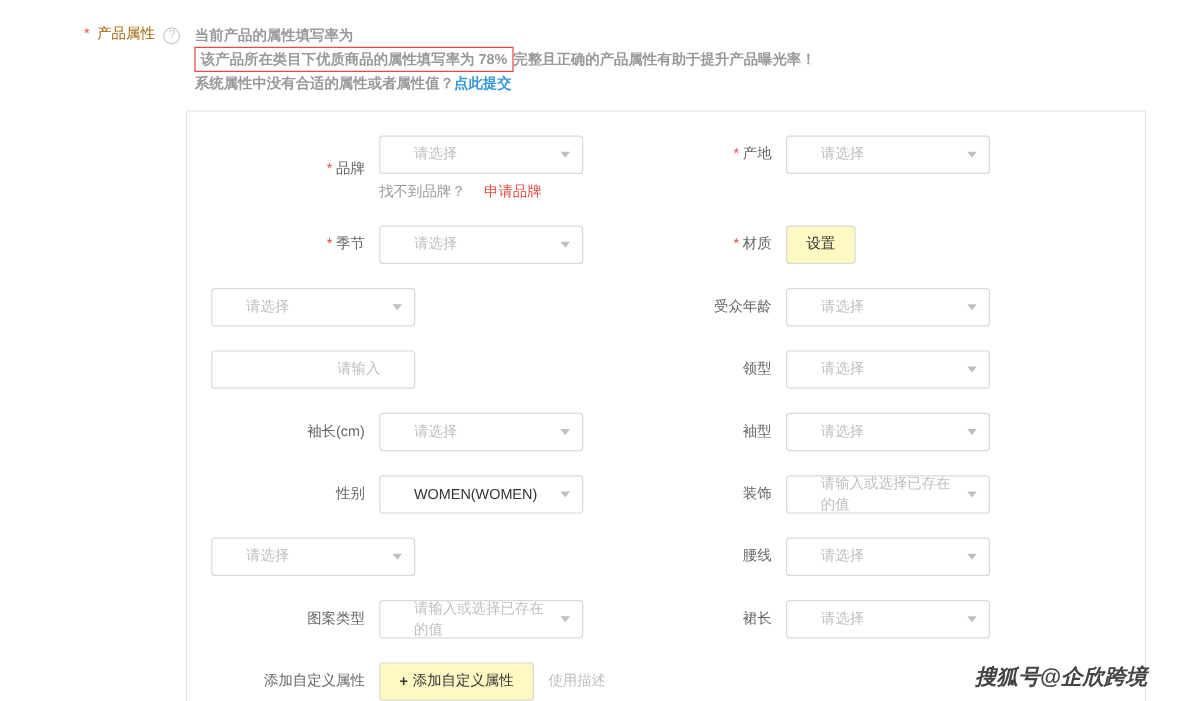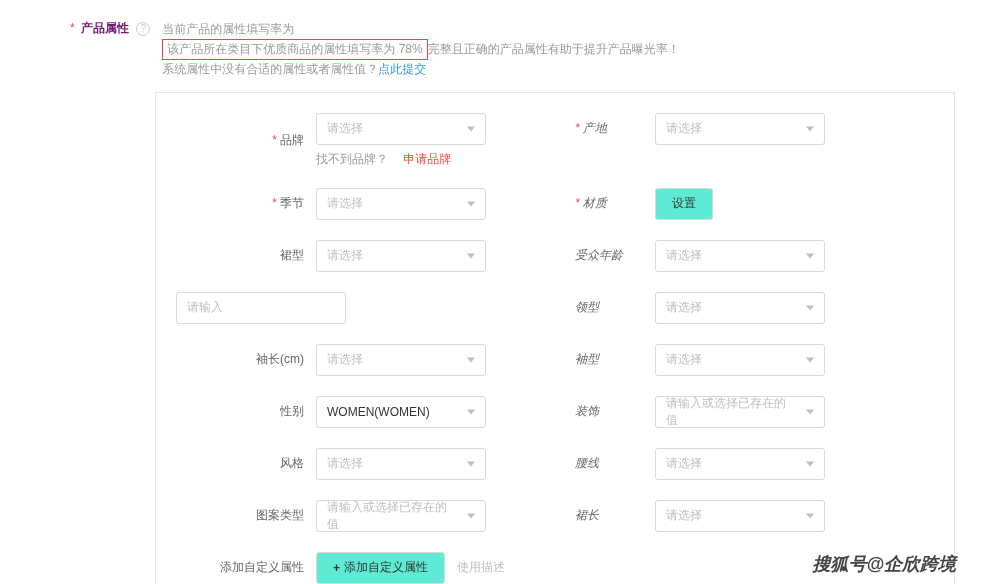--- a/index.html
+++ b/index.html
@@ -1,38 +1,38 @@
 <!DOCTYPE html>
 <html><head>
   <meta charset="utf-8">
   <style>
     * { margin: 0; padding: 0; box-sizing: border-box; }
     body { font-family: "Microsoft YaHei", Arial, sans-serif; font-size: 12px; color: #666; background: #fff; }
     .container { width: 988px; padding: 20px 0 0 0; }
     .section-header { display: flex; align-items: flex-start; padding-left: 70px; }
-    .section-label { font-weight: bold; color: #701a75; white-space: nowrap; }
+    .section-label { font-weight: normal; color: #a16207; white-space: nowrap; }
     .required-star { color: #e84c3d; margin-right: 3px; }
     .help-icon { display: inline-block; width: 14px; height: 14px; border: 1px solid #ccc; border-radius: 50%; color: #ccc; text-align: center; line-height: 12px; font-size: 10px; margin-left: 4px; cursor: help; }
     .hints { margin-left: 12px; }
-    .hint-line { color: #999; line-height: 1.6; }
+    .hint-line { color: #999; line-height: 1.6; font-weight: bold; }
     .hint-box { border: 1px solid #ef4444; padding: 0 4px; display: inline-block; color: #999; }
     .hint-link { color: #3597db; cursor: pointer; }
     .apply-link { color: #e84c3d; cursor: pointer; margin-left: 12px; }
     .form-panel { margin: 12px 0 0 155px; border: 1px solid #e6e6e6; padding: 20px 20px 10px 20px; width: 800px; }
     .form-row { display: flex; margin-bottom: 20px; align-items: flex-start; }
     .form-cell { display: flex; align-items: center; flex: 1; }
     .form-cell-left { margin-right: 40px; }
     .label { width: 140px; text-align: right; padding-right: 12px; color: #666; }
-    .label-right { width: 80px; padding-right: 12px; color: #666; font-style: italic; }
+    .label-right { width: 80px; text-align: right; padding-right: 12px; color: #666; }
     .control-wrap { position: relative; }
-    .select, .input { width: 170px; height: 32px; border: 1px solid #d9d9d9; border-radius: 3px; padding: 0 28px 0 10px; font-size: 12px; color: #333; background: #fff; cursor: pointer; display: flex; align-items: center; position: relative; }
-    .input { cursor: text; }
+    .select, .input { width: 170px; height: 32px; border: 1px solid #d9d9d9; border-radius: 3px; padding: 0 28px 0 28px; font-size: 12px; color: #333; background: #fff; cursor: pointer; display: flex; align-items: center; position: relative; }
+    .input { cursor: text; justify-content: flex-end; }
     .placeholder { color: #bfbfbf; }
     .caret { position: absolute; right: 10px; top: 50%; transform: translateY(-50%); width: 0; height: 0; border-left: 4px solid transparent; border-right: 4px solid transparent; border-top: 5px solid #bfbfbf; }
-    .btn { height: 32px; padding: 0 16px; border: 1px solid #d9d9d9; border-radius: 3px; background: #5eead4; color: #333; font-size: 12px; cursor: pointer; display: inline-flex; align-items: center; }
+    .btn { height: 32px; padding: 0 16px; border: 1px solid #d9d9d9; border-radius: 3px; background: #fef9c3; color: #333; font-size: 12px; cursor: pointer; display: inline-flex; align-items: center; }
     .sub-hint { font-size: 12px; color: #999; margin-top: 6px; }
     .use-desc { color: #bfbfbf; margin-left: 12px; }
     .plus { margin-right: 4px; font-weight: bold; }
     .watermark { position: fixed; bottom: 8px; right: 32px; font-size: 18px; font-weight: bold; color: #444; font-style: italic; }
   </style>
 </head>
 <body>
 
 <div class="container">
   <div class="section-header">
@@ -86,21 +86,20 @@
         </div>
       </div>
       <div class="form-cell">
         <div class="label-right"><span class="required-star">*</span><span>材质</span></div>
         <button class="btn">设置</button>
       </div>
     </div>
 
     <div class="form-row">
       <div class="form-cell form-cell-left">
-        <div class="label"><span>裙型</span></div>
         <div class="select">
           <span class="placeholder">请选择</span>
           <span class="caret"></span>
         </div>
       </div>
       <div class="form-cell">
         <div class="label-right"><span>受众年龄</span></div>
         <div class="select">
           <span class="placeholder">请选择</span>
           <span class="caret"></span>
@@ -152,21 +151,20 @@
         <div class="label-right"><span>装饰</span></div>
         <div class="select">
           <span class="placeholder">请输入或选择已存在的值</span>
           <span class="caret"></span>
         </div>
       </div>
     </div>
 
     <div class="form-row">
       <div class="form-cell form-cell-left">
-        <div class="label"><span>风格</span></div>
         <div class="select">
           <span class="placeholder">请选择</span>
           <span class="caret"></span>
         </div>
       </div>
       <div class="form-cell">
         <div class="label-right"><span>腰线</span></div>
         <div class="select">
           <span class="placeholder">请选择</span>
           <span class="caret"></span>

